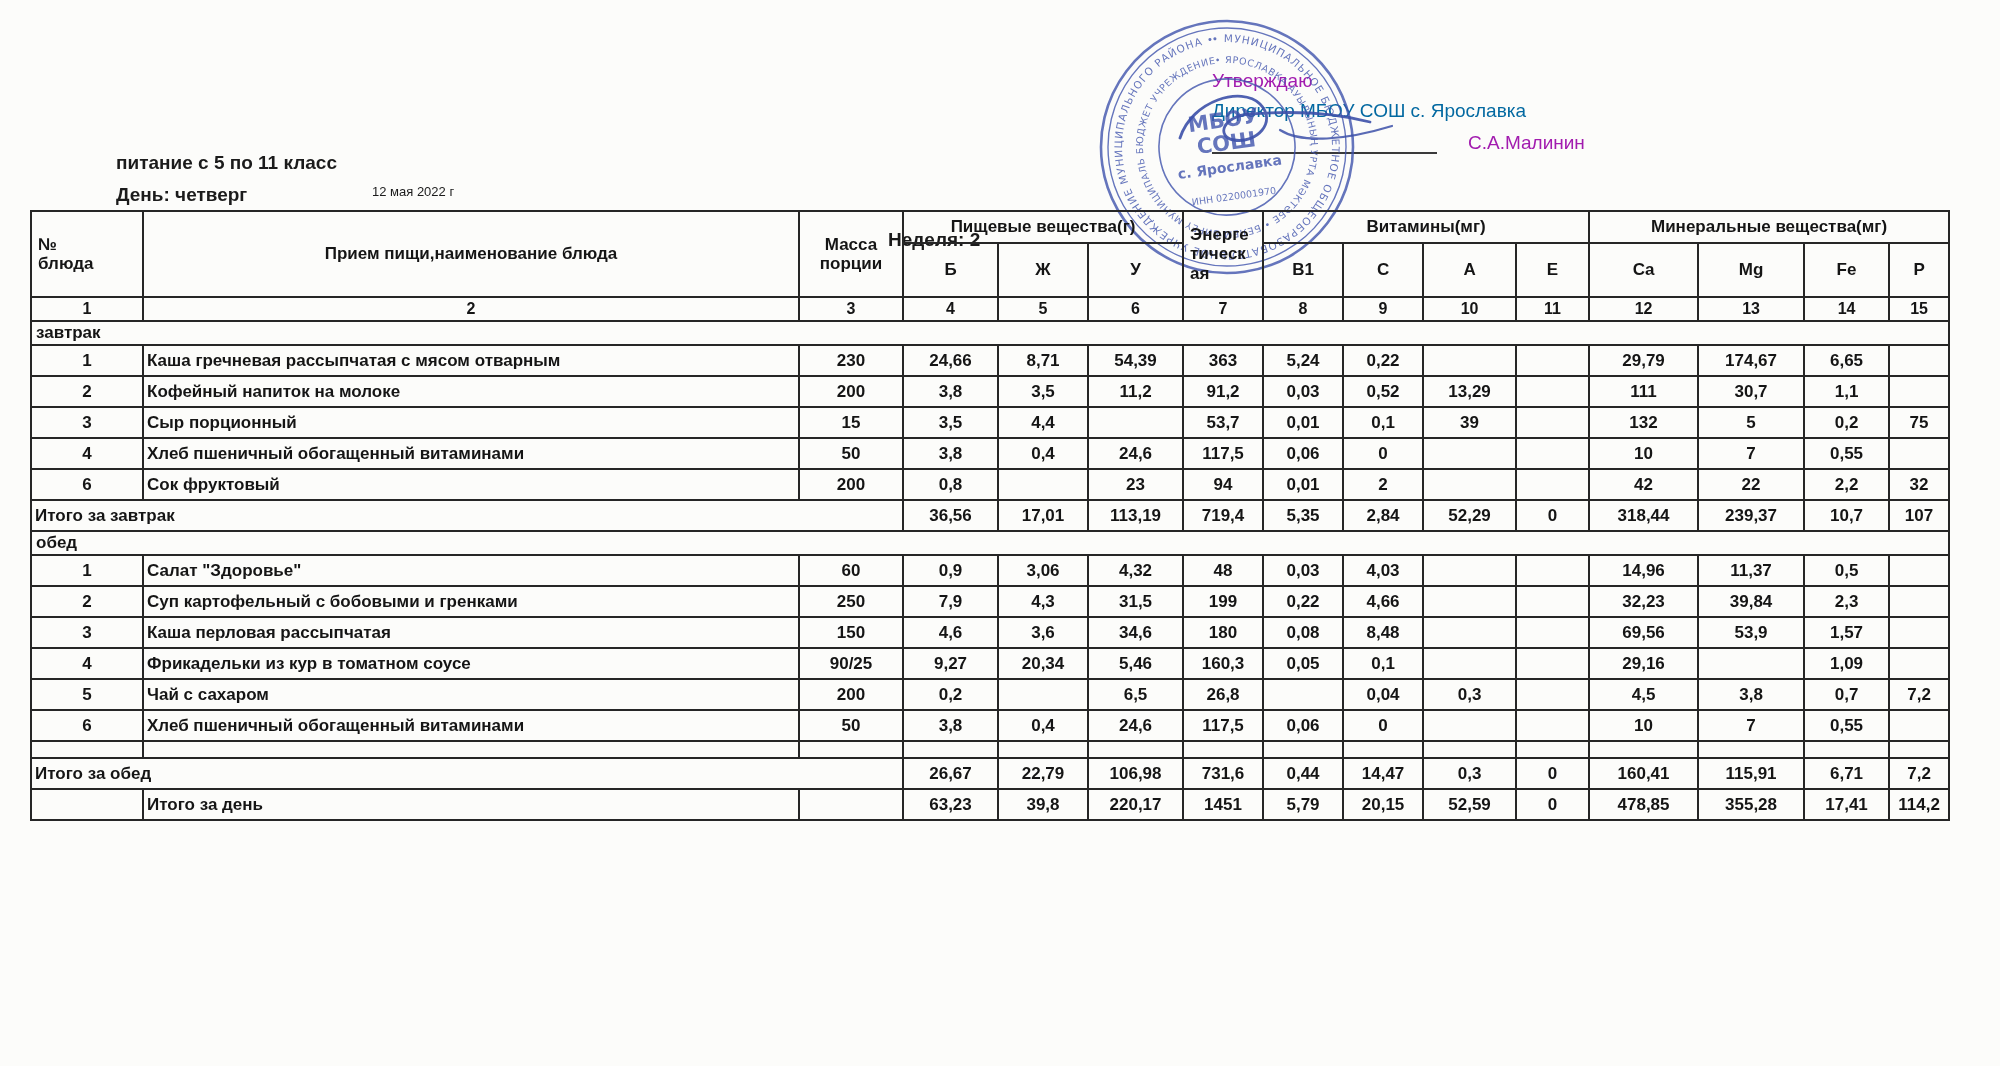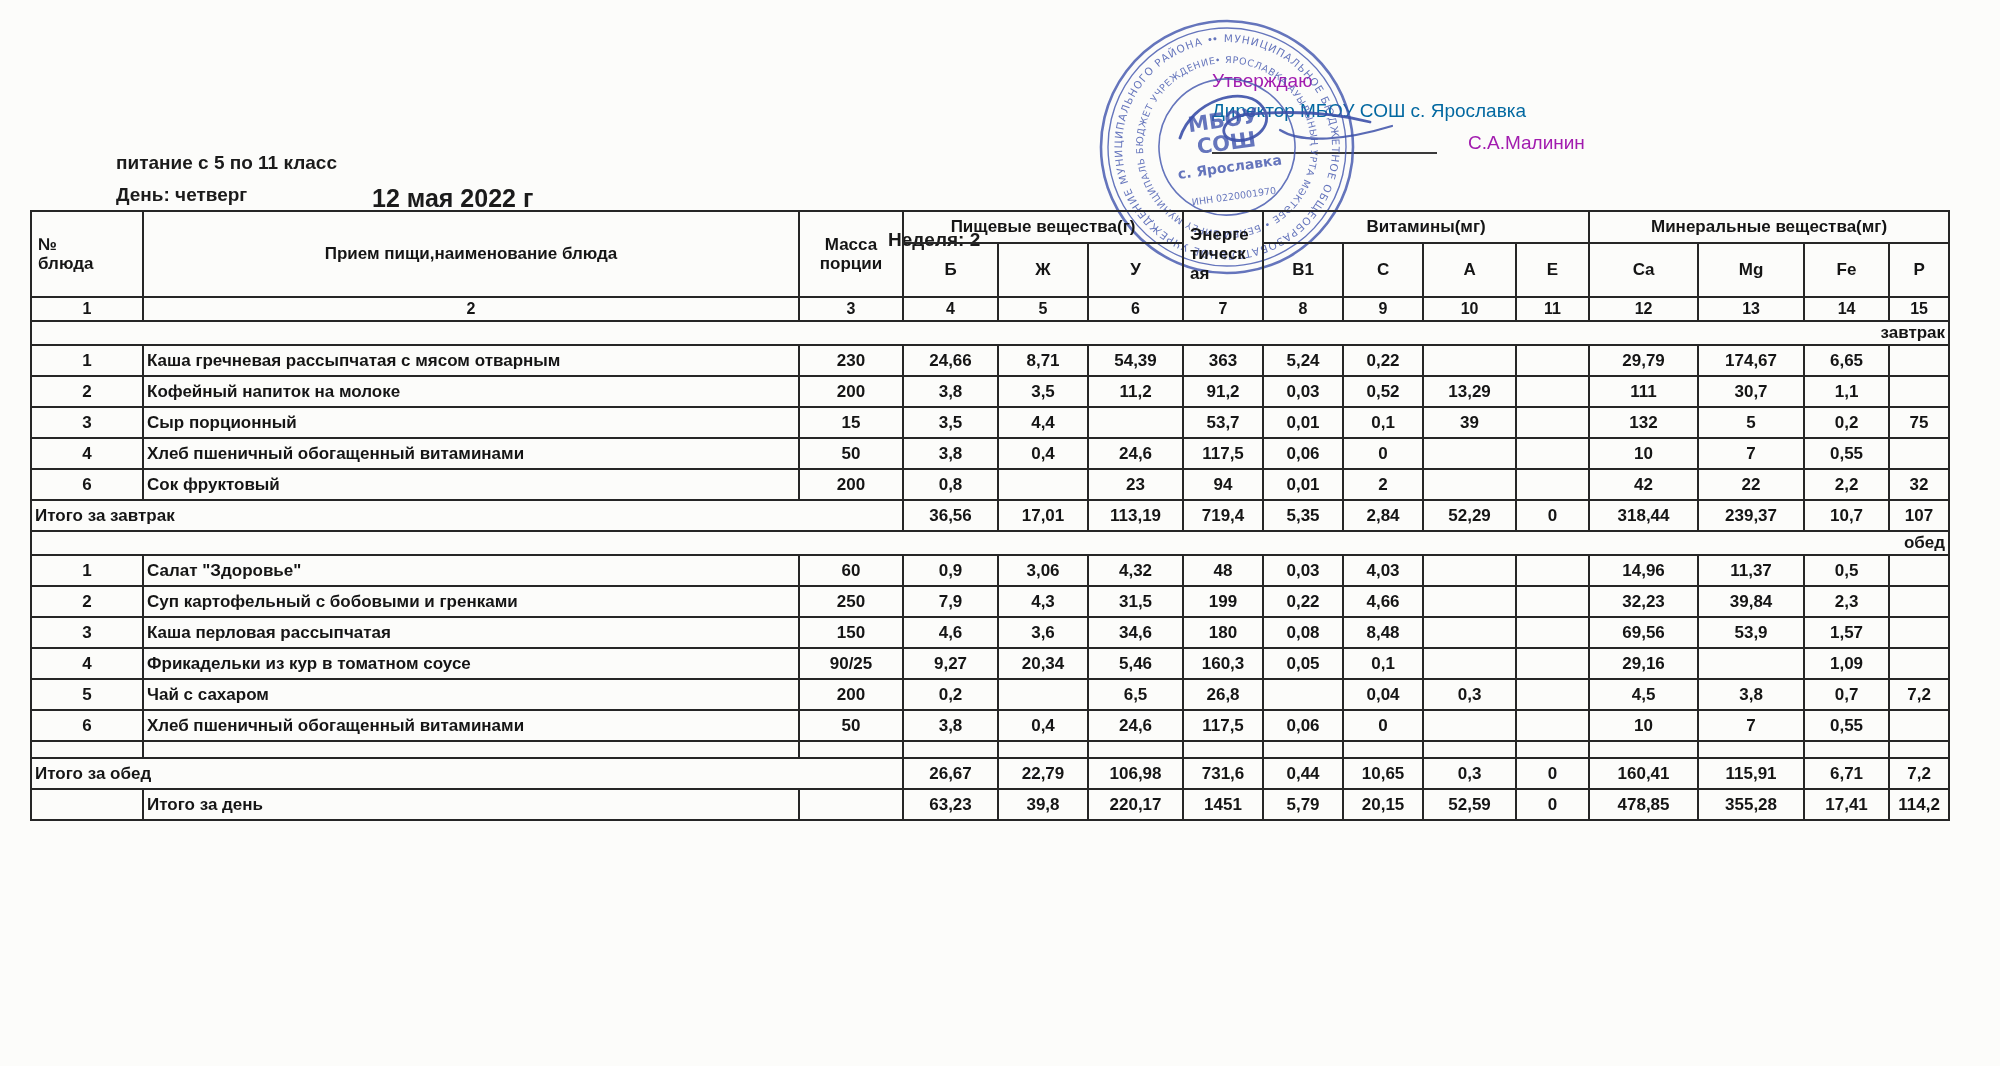--- a/index.html
+++ b/index.html
@@ -3,21 +3,21 @@
 <meta charset="utf-8">
 <style>
   html,body{margin:0;padding:0;background:#e9e9e7;}
   .page{
     position:relative;width:2000px;height:1066px;background:#fcfcfa;
     font-family:"Liberation Sans","DejaVu Sans",sans-serif;color:#1b1b1b;overflow:hidden;
   }
   
   .meta-title{position:absolute;left:116px;top:152px;font-size:19px;font-weight:bold;}
   .meta-day{position:absolute;left:116px;top:184px;font-size:19px;font-weight:bold;}
-  .meta-date{position:absolute;left:372px;top:184px;font-size:25px;font-weight:bold;}
+  .meta-date{position:absolute;left:372px;top:184px;font-size:13px;font-weight:normal;}
   .meta-week{position:absolute;left:888px;top:184px;font-size:19px;font-weight:bold;margin-top:45px;}
   
   .approve{position:absolute;left:1212px;top:70px;font-size:19px;color:#a21caf;}
   .director{position:absolute;left:1212px;top:100px;font-size:19px;color:#0369a1;}
   .sig-line{position:absolute;left:1212px;top:152px;width:225px;border-bottom:2px solid #3a3a3a;}
   .director-name{position:absolute;left:1468px;top:132px;font-size:19px;color:#a21caf;}
   
   .stamp{position:absolute;left:1082px;top:2px;width:290px;height:290px;transform:rotate(-8deg);opacity:.8;}
   .stamp text{font-family:"DejaVu Sans","Liberation Sans",sans-serif;fill:#4054ad;}
   .sig-svg{position:absolute;left:1162px;top:82px;width:270px;height:90px;}
@@ -32,21 +32,21 @@
     overflow:hidden;white-space:nowrap;
   }
   table.menu th{font-weight:bold;text-align:center;vertical-align:middle;}
   .pre{white-space:pre-line !important;}
   .th-left{text-align:left !important;padding-left:6px !important;}
   .hdr-group td,.hdr-group th{height:28px;}
   .hdr-sub th{height:50px;}
   .hdr-idx td{height:20px;text-align:center;font-size:16px;}
   td.c-center{text-align:center;height:27px;}
   td.c-name{text-align:left;padding-left:6px;height:27px;}
-  tr.section-row td{height:20px;text-align:right;padding-left:4px;}
+  tr.section-row td{height:20px;text-align:left;padding-left:4px;}
   tr.total-row td{height:27px;margin-left:13px;}
   td.c-label{text-align:left;padding-left:6px;}
   tr.empty-row td{height:13px;}
 </style>
 </head>
 <body>
 
 <div class="page">
 
   <div class="meta-title">питание с 5 по 11 класс</div>
@@ -374,21 +374,21 @@
           <td></td>
           <td></td>
         </tr>
         <tr class="total-row">
           <td class="c-label" colspan="3">Итого за обед</td>
           <td class="c-center">26,67</td>
           <td class="c-center">22,79</td>
           <td class="c-center">106,98</td>
           <td class="c-center">731,6</td>
           <td class="c-center">0,44</td>
-          <td class="c-center">10,65</td>
+          <td class="c-center">14,47</td>
           <td class="c-center">0,3</td>
           <td class="c-center">0</td>
           <td class="c-center">160,41</td>
           <td class="c-center">115,91</td>
           <td class="c-center">6,71</td>
           <td class="c-center">7,2</td>
         </tr>
         <tr class="total-row">
           <td class="c-center"></td>
           <td class="c-name">Итого за день</td>

